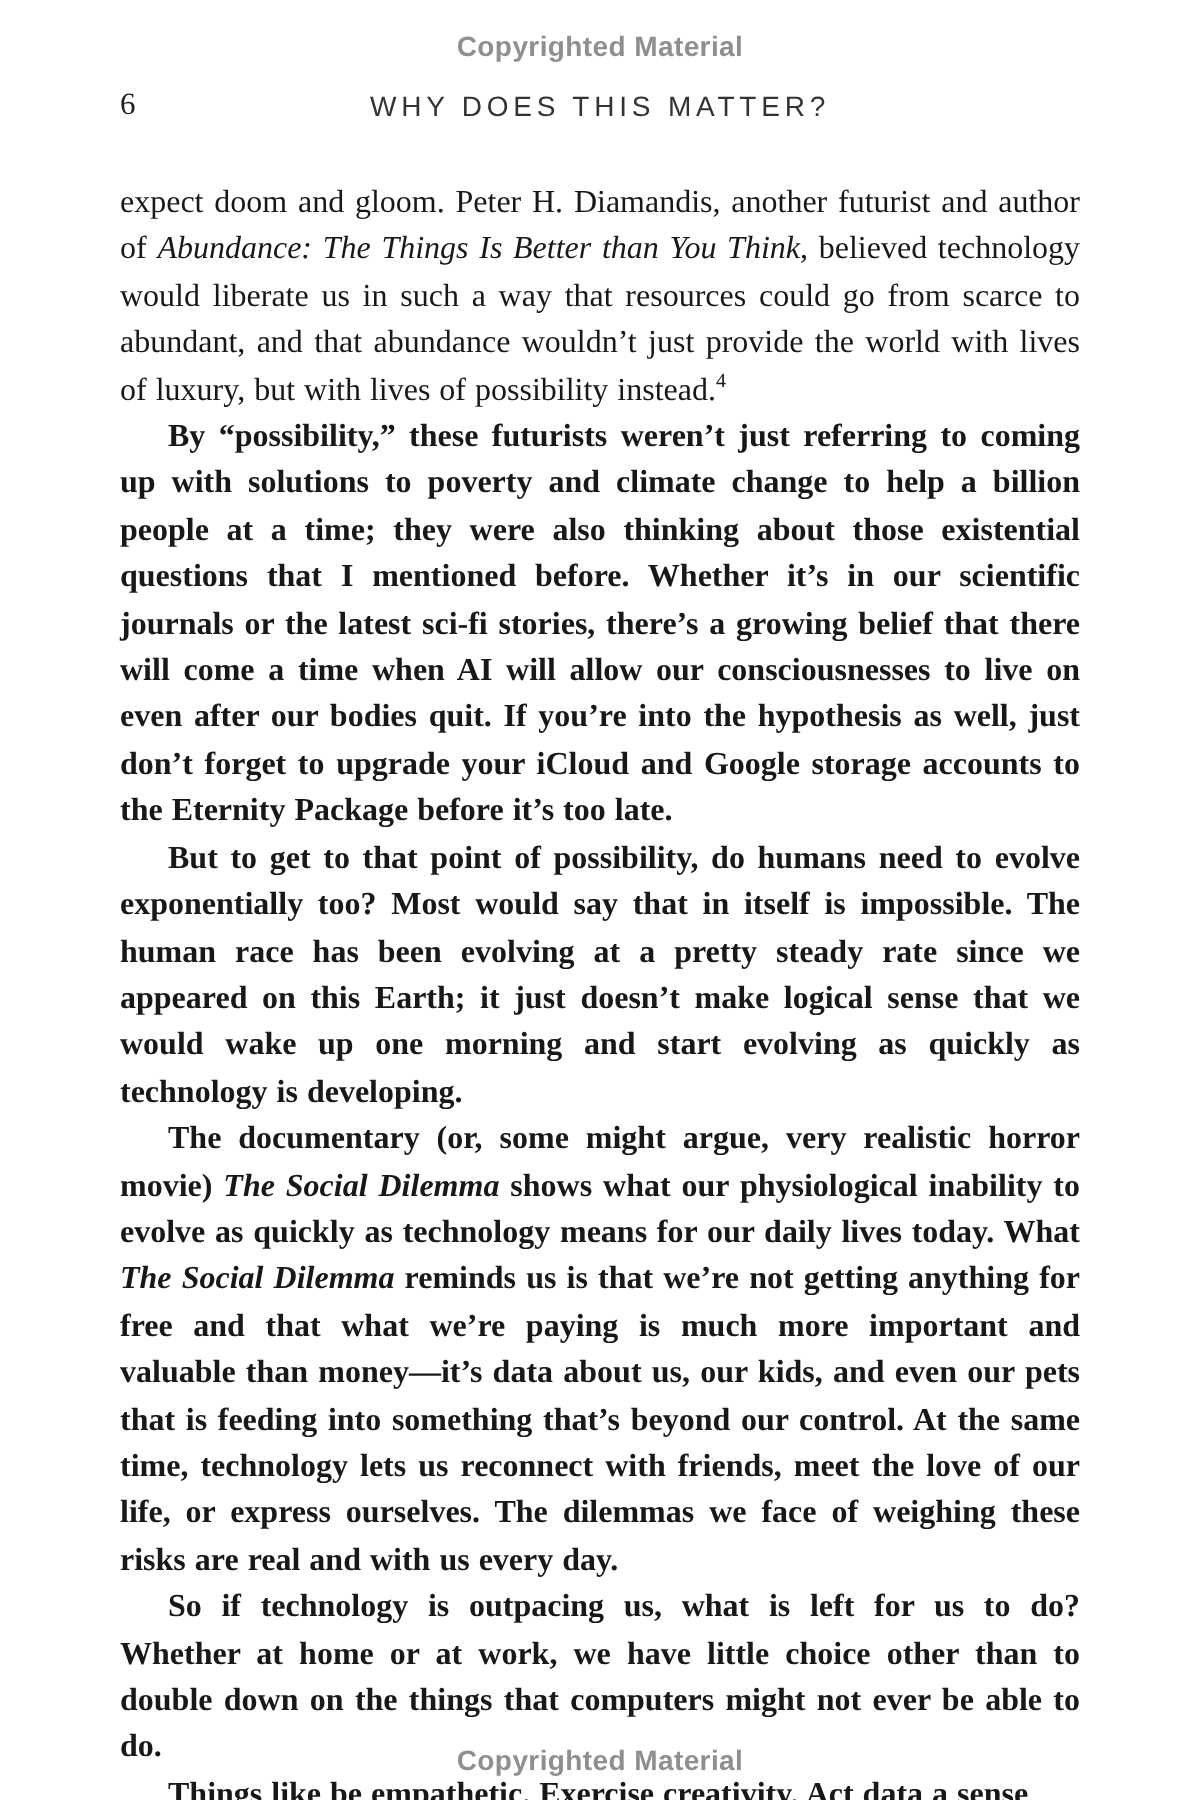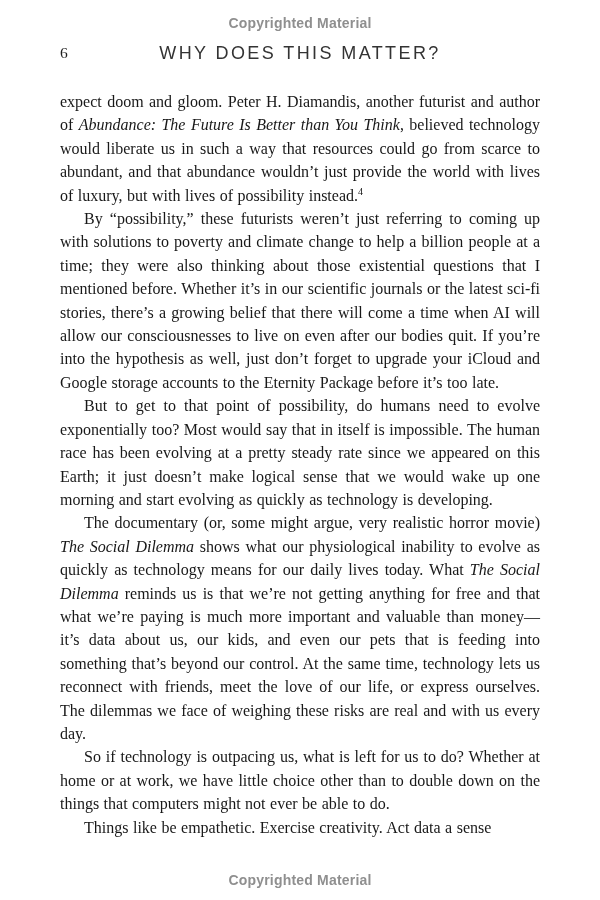--- a/index.html
+++ b/index.html
@@ -46,39 +46,40 @@
     top: 0;
     font-family: "Liberation Serif", serif;
     font-size: 15.5px;
     color: #1f1f1f;
     line-height: 18px;
   }
   .running-head {
     display: block;
     text-align: center;
     font-family: "Liberation Sans", sans-serif;
-    font-size: 18px;
+    font-size: 14px;
     font-weight: 400;
     letter-spacing: 2.4px;
     color: #333333;
     line-height: 18px;
   }
   .body-text {
     width: 480px;
   }
   .body-text p {
     margin: 0;
     text-align: justify;
     font-size: 16px;
     line-height: 23.4px;
     color: #181818;
     word-spacing: 0.5px;
   }
   .body-text p.indent {
     text-indent: 24px;
+    font-weight: bold;
   }
   .body-text em {
     font-style: italic;
   }
   .body-text sup {
     font-size: 10px;
     line-height: 0;
     vertical-align: super;
   }
 </style>
@@ -88,21 +89,21 @@
 <div class="page">
 
   <div class="copyright top">Copyrighted Material</div>
 
   <div class="header-row">
     <span class="page-num">6</span>
     <span class="running-head">WHY DOES THIS MATTER?</span>
   </div>
 
   <div class="body-text">
-      <p><span>expect doom and gloom. Peter H. Diamandis, another futurist and author of </span><em>Abundance: The Future Is Better than You Think</em><span>, believed technology would liberate us in such a way that resources could go from scarce to abundant, and that abundance wouldn’t just provide the world with lives of luxury, but with lives of possibility instead.</span><sup>4</sup></p>
+      <p><span>expect doom and gloom. Peter H. Diamandis, another futurist and author of </span><em>Abundance: The Things Is Better than You Think</em><span>, believed technology would liberate us in such a way that resources could go from scarce to abundant, and that abundance wouldn’t just provide the world with lives of luxury, but with lives of possibility instead.</span><sup>4</sup></p>
       <p class="indent"><span>By “possibility,” these futurists weren’t just referring to coming up with solutions to poverty and climate change to help a billion people at a time; they were also thinking about those existential questions that I mentioned before. Whether it’s in our scientific journals or the latest sci-fi stories, there’s a growing belief that there will come a time when AI will allow our consciousnesses to live on even after our bodies quit. If you’re into the hypothesis as well, just don’t forget to upgrade your iCloud and Google storage accounts to the Eternity Package before it’s too late.</span></p>
       <p class="indent"><span>But to get to that point of possibility, do humans need to evolve exponentially too? Most would say that in itself is impossible. The human race has been evolving at a pretty steady rate since we appeared on this Earth; it just doesn’t make logical sense that we would wake up one morning and start evolving as quickly as technology is developing.</span></p>
       <p class="indent"><span>The documentary (or, some might argue, very realistic horror movie) </span><em>The Social Dilemma</em><span> shows what our physiological inability to evolve as quickly as technology means for our daily lives today. What </span><em>The Social Dilemma</em><span> reminds us is that we’re not getting anything for free and that what we’re paying is much more important and valuable than money—it’s data about us, our kids, and even our pets that is feeding into something that’s beyond our control. At the same time, technology lets us reconnect with friends, meet the love of our life, or express ourselves. The dilemmas we face of weighing these risks are real and with us every day.</span></p>
       <p class="indent"><span>So if technology is outpacing us, what is left for us to do? Whether at home or at work, we have little choice other than to double down on the things that computers might not ever be able to do.</span></p>
       <p class="indent"><span>Things like be empathetic. Exercise creativity. Act data a sense</span></p>
     </div>
 
   <div class="copyright bottom">Copyrighted Material</div>
 
 </div>

